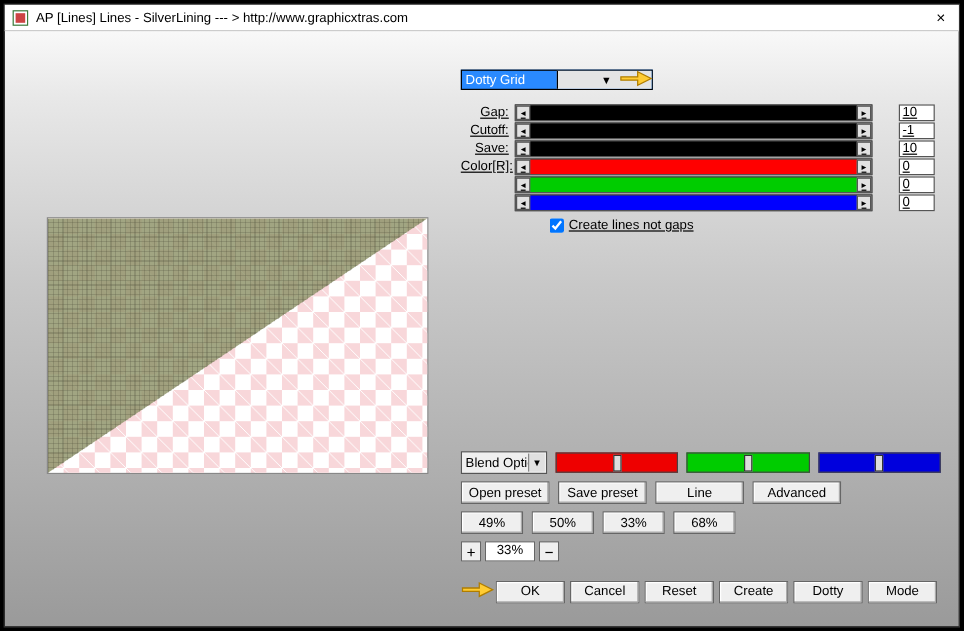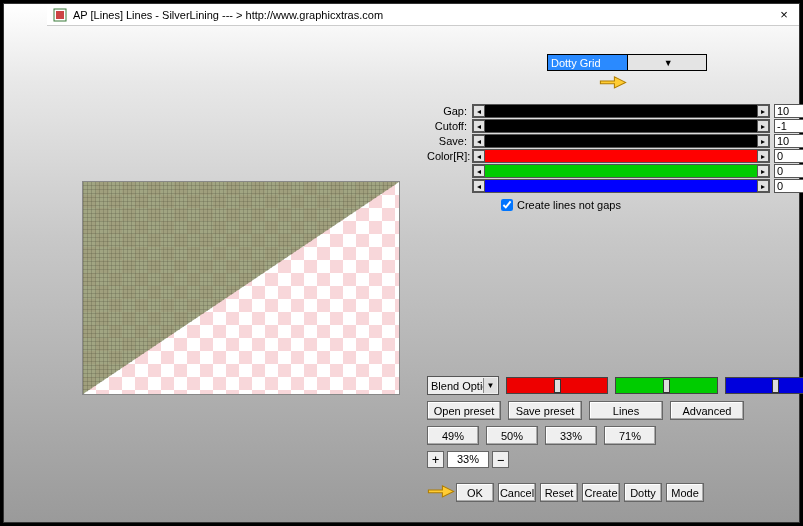--- a/index.html
+++ b/index.html
@@ -1,17 +1,17 @@
 <!DOCTYPE html>
 <html><head>
 <meta charset="utf-8">
 <style>
   * { box-sizing: border-box; margin: 0; padding: 0; }
   body { width: 803px; height: 526px; font-family: Tahoma, Arial, sans-serif; font-size: 11px; background: #000; position: relative; overflow: hidden; }
-  .window { position: absolute; left: 3px; top: 3px; right: 3px; bottom: 3px; background: linear-gradient(180deg, #fff 0%, #e8e8e8 15%, #c8c8c8 45%, #9a9a9a 100%); border: 1px solid #333; padding-left: 43px; }
+  .window { position: absolute; left: 3px; top: 3px; right: 3px; bottom: 3px; background: linear-gradient(180deg, #fff 0%, #e8e8e8 15%, #c8c8c8 45%, #9a9a9a 100%); border: 1px solid #333; }
   .titlebar { height: 22px; display: flex; align-items: center; padding: 0 6px; background: #fff; border-bottom: 1px solid #ccc; font-size: 11px; }
   .titlebar .icon { width: 14px; height: 14px; margin-right: 6px; display: inline-flex; align-items: center; justify-content: center; }
   .titlebar .title { flex: 1; }
   .titlebar .close { width: 18px; height: 16px; display: flex; align-items: center; justify-content: center; cursor: pointer; font-family: Arial; font-size: 13px; }
   .content { position: relative; height: calc(100% - 22px); }
   .preview { position: absolute; left: 35px; top: 155px; width: 318px; height: 214px; border: 1px solid #888; }
   .preview .rec {position: absolute; left:0; top:0; right:0; bottom:0;
     background-image:
       linear-gradient(45deg, #f8d7da 25%, transparent 25%, transparent 75%, #f8d7da 75%),
       linear-gradient(45deg, #f8d7da 25%, #fff 25%, #fff 75%, #f8d7da 75%);
@@ -25,43 +25,43 @@
   .preview .fine {
     position:absolute; left:0; top:0; right:0; bottom:0;
     background-image: repeating-linear-gradient(0deg, rgba(80,80,60,.25) 0 1px, transparent 1px 4px),
                       repeating-linear-gradient(90deg, rgba(80,80,60,.25) 0 1px, transparent 1px 4px);
     -webkit-mask: linear-gradient(to bottom right, #000 50%, transparent 50.2%);
     mask: linear-gradient(to bottom right, #000 50%, transparent 50.2%);
   }
 
   
   .controls { position: absolute; left: 380px; top: 28px; width: 400px; }
-  .dd-row { display:flex; align-items:center;flex-direction:column; }
+  .dd-row { display:flex; align-items:center; }
   .dd { width: 160px; height: 17px; border: 1px solid #000; display:flex; align-items:center; background:#2a8aff; color:#fff; font-size:11px; position:relative; }
   .dd span { padding-left:3px; flex:1; }
   .dd .arrow { width:16px; height:15px; background:#e4e4e4; border-left:1px solid #000; display:flex; align-items:center; justify-content:center; color:#000; font-size:9px; }
   .dd-cursor { margin-left:-28px; font-size:18px; position:relative; z-index:2; pointer-events:none; }
 
-  .slider-block { margin-top: 8px; }
+  .slider-block { margin-top: 8px; text-decoration: underline; }
   .srow { display:flex; align-items:center; margin-top:1px; }
   .srow .lab { width:40px; text-align:right; margin-right:5px; font-size:11px; }
   .sld { display:flex; align-items:center; width:298px; height:14px; border:1px solid #555; background:#222; }
   .sld.red .track{ background: red; } .sld.green .track{ background:#0c0; } .sld.blue .track{ background: #00f; }
   .sld .ab { width:12px; height:12px; background:#e2e2e2; border:1px solid #555; display:flex; align-items:center; justify-content:center; font-size:8px; cursor:pointer; }
   .sld .track { flex:1; height:12px; background:#000; }
-  .val { width:30px; height:14px; border:1px solid #555; background:#fff; font-size:11px; margin-left:4px; text-align:left; padding-left:2px; }
+  .val { width:30px; height:14px; border:1px solid #555; background:#fff; font-size:11px; margin-left:22px; text-align:left; padding-left:2px; }
   .chk-row { margin-top: 6px; margin-left:74px; display:flex; align-items:center; gap:4px; }
   .chk-row input { width:12px; height:12px; }
 
   .bottom { position:absolute; left:380px; top:344px; width:400px; }
   .brow { display:flex; align-items:center; gap:7px; margin-top:6px; }
   .btn { height:19px; border:1px solid #666; background:#efefef; font-size:11px; display:flex; align-items:center; justify-content:center; cursor:pointer; padding: 0 4px; box-shadow: inset -1px -1px 0 #aaa, inset 1px 1px 0 #fff; text-align: center; }
   .btn.sm { width:52px; }
   .btn.md { width:74px; }
-  .btn.w60 { width:38px; }
+  .btn.w60 { width:58px; }
   .sel { height:19px; width:72px; border:1px solid #555; background:#efefef; display:flex; align-items:center; font-size:11px; padding-left:3px; position:relative; }
   .sel .selarr { position:absolute; right:1px; top:1px; bottom:1px; width:14px; background:#e0e0e0; border-left:1px solid #888; display:flex; align-items:center; justify-content:center; font-size:8px; }
   .color-slider { height:17px; flex:1; border:1px solid #444; position:relative; display:flex; align-items:center; justify-content:center; }
   .color-slider.red{background:#e00;} .color-slider.green{background:#0c0;} .color-slider.blue{background:#00d;}
   .color-slider .thumb { width:7px; height:14px; background:#ddd; border:1px solid #333; }
 
   .pct-row { display:flex; align-items:center; gap:3px; margin-top:6px; }
   .pmbtn { width:17px; height:17px; border:1px solid #666; background:#efefef; display:flex; align-items:center; justify-content:center; font-size:12px; cursor:pointer; font-family: monospace; }
   .pct { width:42px; height:17px; border:1px solid #666; background:#fff; text-align:center; font-size:11px; line-height:15px; }
 
@@ -181,29 +181,29 @@
             <div class="thumb"></div>
           </div>
         <div class="color-slider blue">
             <div class="thumb"></div>
           </div>
       </div>
 
       <div class="brow">
         <div class="btn md">Open preset</div>
         <div class="btn md">Save preset</div>
-        <div class="btn md">Lines</div>
+        <div class="btn md">Line</div>
         <div class="btn md">Advanced</div>
       </div>
 
       <div class="brow">
         <div class="btn sm">49%</div>
         <div class="btn sm">50%</div>
         <div class="btn sm">33%</div>
-        <div class="btn sm">71%</div>
+        <div class="btn sm">68%</div>
       </div>
 
       <div class="pct-row" style="position:relative;">
         <div class="pmbtn">+</div>
         <div class="pct">33%</div>
         <div class="pmbtn">−</div>
 
       </div>
 
       <div class="action-row">

